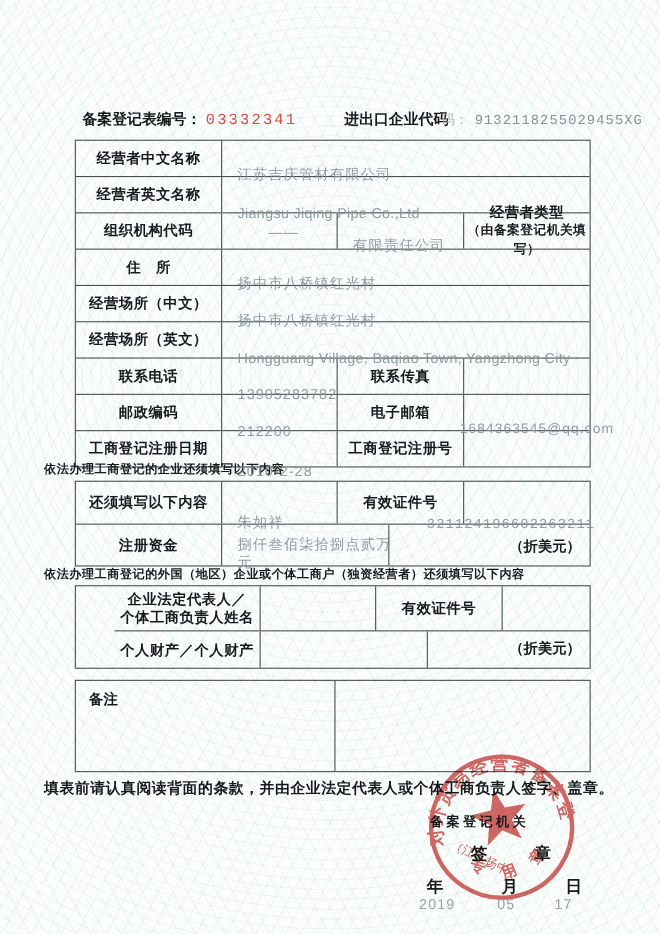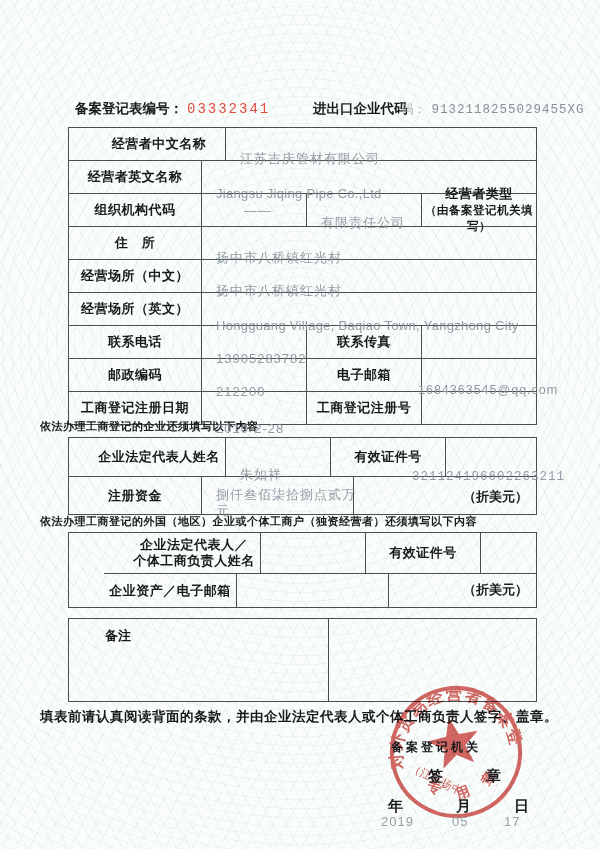--- a/index.html
+++ b/index.html
@@ -26,21 +26,21 @@
   .hdrline{position:absolute;top:100px;left:0;width:600px;font-size:13.5px;}
   .hdr-left{position:absolute;left:75px;top:0;}
   .hdr-right{position:absolute;left:313px;top:0;}
   .b{font-weight:bold;color:#17191b;}
   .serial{color:#e04a42;font-family:Liberation Mono, monospace;font-size:14px;letter-spacing:2px;margin-left:4px;}
   .ghost{color:#aab4b4;font-size:12px;margin-left:-6px;}
   .code{color:#87909a;font-family:"Liberation Mono", monospace;font-size:12.5px;letter-spacing:1px;margin-left:6px;}
 
   .tbl{position:absolute;left:68px;width:469px;border:1px solid #47504f;box-sizing:border-box;}
   .r{display:flex;border-top:1px solid #47504f;position:relative;}
-  .r:first-child{border-top:none;margin-left:24px;}
+  .r:first-child{border-top:none;}
   .cell{border-left:1px solid #47504f;position:relative;display:flex;align-items:center;justify-content:center;box-sizing:border-box;overflow:visible;}
   .cell:first-child{border-left:none;}
   .w1{width:132px;}.w2{width:105px;}.w3{width:115px;}.w4{flex:1;}
   .wspan{flex:1;}
   .wv2{width:152px;}
   .lbl{font-weight:bold;font-size:13px;color:#17191b;letter-spacing:.5px;text-align:center;line-height:1.2;}
   .fill{
     position:absolute;color:#87909a;font-size:13px;letter-spacing:1px;
     white-space:nowrap;z-index:3;left:14px;bottom:-8px;opacity:.9;
   }
@@ -179,21 +179,21 @@
           <span class="fill"></span>
         </div>
     </div>
   </div>
 
   <div class="secthead" style="top:419px;">依法办理工商登记的企业还须填写以下内容</div>
 
   <div class="tbl" style="top:437px;">
     <div class="r" style="height:38px;">
       <div class="cell w1">
-          <span class="lbl">企业法定代表人姓名</span>
+          <span class="lbl">还须填写以下内容</span>
         </div>
       <div class="cell w2">
           <span class="fill">朱如祥</span>
         </div>
       <div class="cell w3">
           <span class="lbl">有效证件号</span>
         </div>
       <div class="cell w4">
           <span class="fill idnum">321124196602263211</span>
         </div>
@@ -223,21 +223,21 @@
         </div>
       <div class="cell w3">
           <span class="lbl">有效证件号</span>
         </div>
       <div class="cell w4">
           <span class="fill"></span>
         </div>
     </div>
     <div class="r" style="height:33px;">
       <div class="cell w1">
-          <span class="lbl">企业资产／电子邮箱</span>
+          <span class="lbl">个人财产／个人财产</span>
         </div>
       <div class="cell wv2">
           <span class="fill"></span>
         </div>
       <div class="cell w4">
           <span class="note">（折美元）</span>
         </div>
     </div>
   </div>
 

